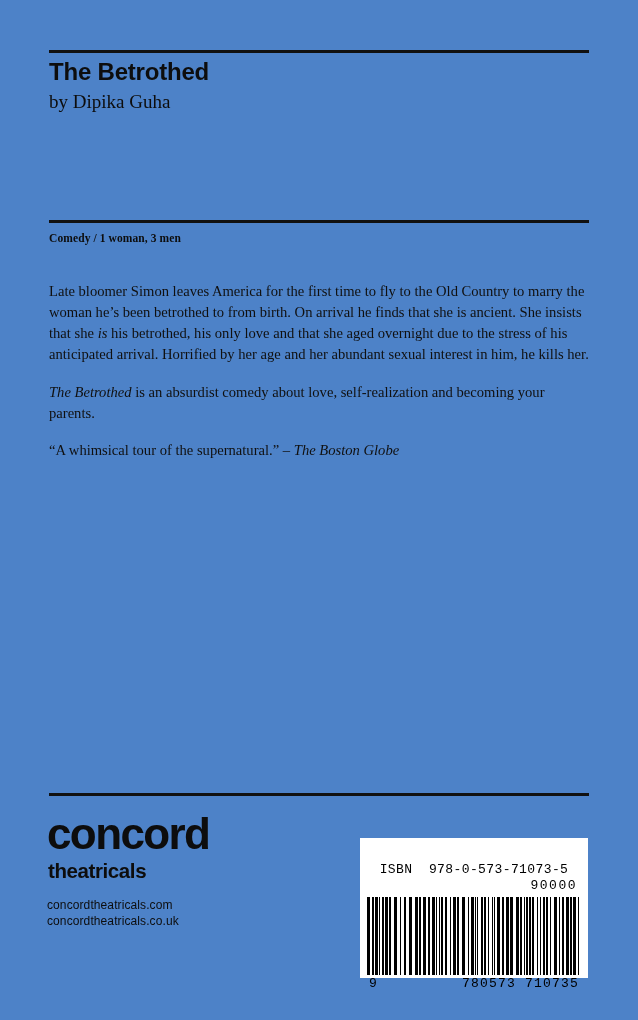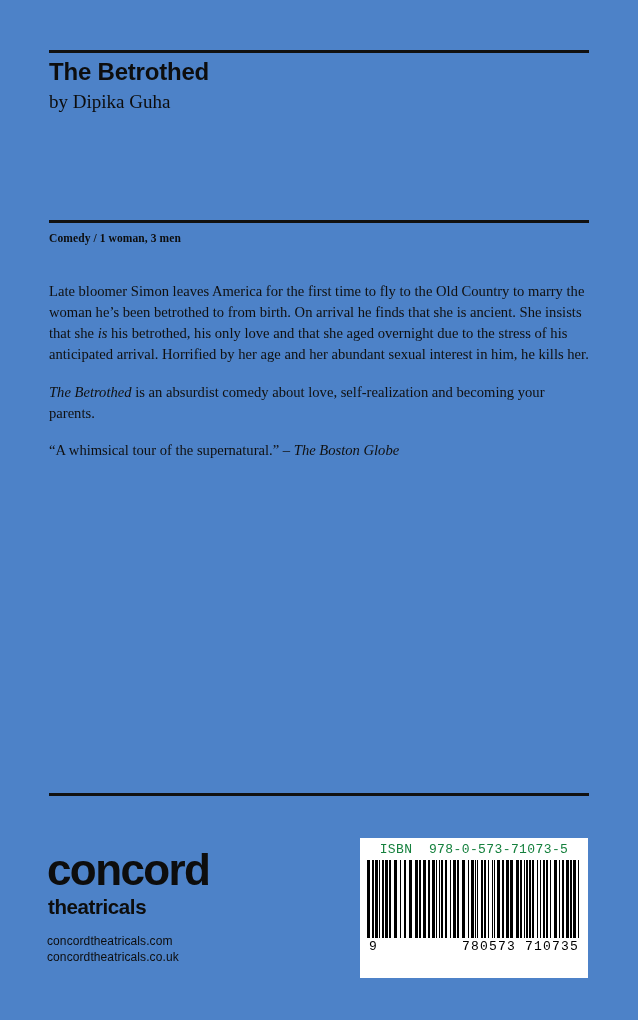--- a/index.html
+++ b/index.html
@@ -76,21 +76,21 @@
   }
   .body-copy p {
     margin: 0 0 16px 0;
   }
   .body-copy p:last-child { margin-bottom: 0; font-family: Liberation Serif, serif; }
   .body-copy em { font-style: italic; }
 
   .logo-block {
     position: absolute;
     left: 47px;
-    top: 848px;
+    top: 812px;
     width: 280px;
   }
   .logo-main {
     font-family: "Liberation Sans", sans-serif;
     font-weight: bold;
     font-size: 44px;
     letter-spacing: -1.6px;
     line-height: 1;
     margin: 0;
   }
@@ -119,23 +119,24 @@
     height: 140px;
     background: #ffffff;
     box-sizing: border-box;
     padding: 5px 7px 4px 7px;
   }
   .isbn-text {
     font-family: "Liberation Mono", monospace;
     font-size: 13px;
     letter-spacing: 0.4px;
     text-align: center;
-    color: #15803d;
+    color: #000000;
     line-height: 1.1;
     white-space: nowrap;
+    margin-top: 20px;
   }
   .ean-supp {
     font-family: "Liberation Mono", monospace;
     font-size: 13px;
     letter-spacing: 1.5px;
     text-align: right;
     color: #000;
     line-height: 1.1;
     margin-top: 2px;
     padding-right: 4px;
@@ -193,20 +194,21 @@
     <p class="logo-main">concord</p>
     <p class="logo-sub">theatricals</p>
     <div class="logo-urls">
       <div>concordtheatricals.com</div>
       <div>concordtheatricals.co.uk</div>
     </div>
   </div>
 
   <div class="barcode-box">
     <div class="isbn-text"><span>ISBN</span>&nbsp;&nbsp;<span>978-0-573-71073-5</span></div>
+    <div class="ean-supp">90000</div>
     <div class="bars" id="bars">
         <span style="width: 3px;"></span>
         <span class="light" style="width: 2px;"></span>
         <span style="width: 2px;"></span>
         <span class="light" style="width: 1px;"></span>
         <span style="width: 3px;"></span>
         <span class="light" style="width: 1px;"></span>
         <span style="width: 1px;"></span>
         <span class="light" style="width: 2px;"></span>
         <span style="width: 2px;"></span>

